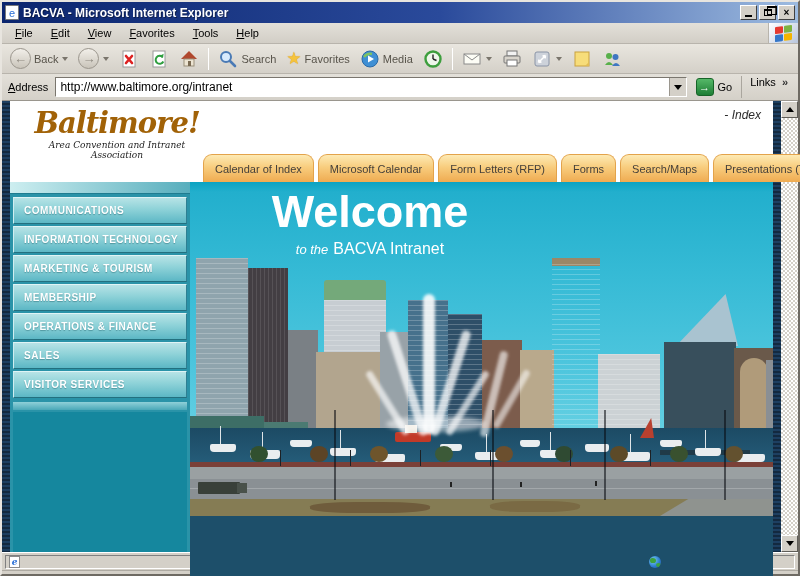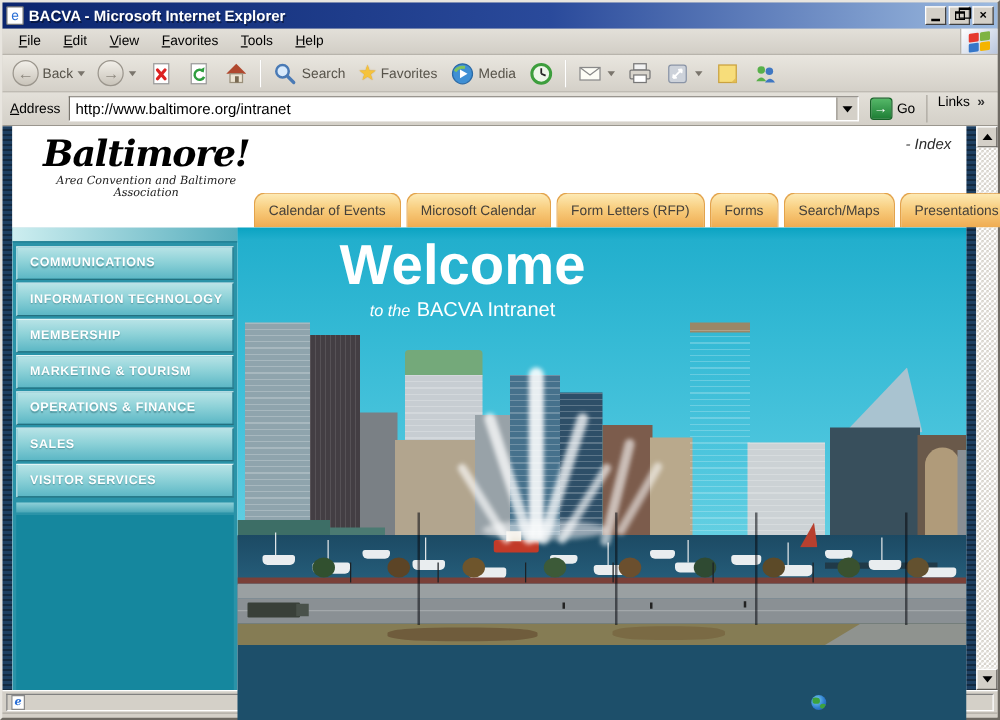--- a/index.html
+++ b/index.html
@@ -67,21 +67,21 @@
   .chev { color:#333; font-weight:bold; }
 
   
   .content { flex:0 0 451px; height:451px; display:flex; background:#fff; }
   .navy { width:8px; flex:0 0 8px; background:repeating-linear-gradient(180deg,#1d3f61 0 2px,#13293f 2px 4px); }
   .main { width:763px; flex:0 0 763px; display:flex; flex-direction:column; background:#fff; }
 
   .page-header { height:81px; flex:0 0 81px; position:relative; background:#fff; }
   .logo { position:absolute; left:22px; top:6px; width:170px; text-align:center; }
   .logo-script { font-family:"DejaVu Serif", serif; font-style:italic; font-weight:bold;
-    font-size:29px; letter-spacing:-1px; color:#000000; line-height:32px; }
+    font-size:29px; letter-spacing:-1px; color:#a16207; line-height:32px; }
   .logo-tag { font-family:"DejaVu Serif", serif; font-style:italic; font-size:9px; color:#1c1c1c; margin-top:1px; }
   .index-link { position:absolute; right:12px; top:7px; font-style:italic; font-size:12px; color:#2b2b2b; }
 
   .tabs { position:absolute; left:193px; bottom:0; display:flex; gap:4px; align-items:flex-end; }
   .tab { height:28px; padding:8px 11px 5px; border-radius:9px 9px 0 0; white-space:nowrap;
     background:linear-gradient(180deg,#fdeab4 0%,#f8cd7e 45%,#efab51 100%);
     border:1px solid #e3a34b; border-bottom:none; color:#45403a; font-size:11px; }
 
   .main-row { height:370px; flex:0 0 370px; display:flex; }
 
@@ -290,41 +290,41 @@
     </span>
   </div>
 
   <div class="content">
     <div class="navy"></div>
 
     <div class="main">
       <div class="page-header">
         <div class="logo">
           <div class="logo-script">Baltimore!</div>
-          <div class="logo-tag">Area Convention and Baltimore Association</div>
+          <div class="logo-tag">Area Convention and Intranet Association</div>
         </div>
         <span class="index-link">- Index</span>
         <div class="tabs">
-          <span class="tab">Calendar of Events</span>
+          <span class="tab">Calendar of Index</span>
           <span class="tab">Microsoft Calendar</span>
           <span class="tab">Form Letters (RFP)</span>
           <span class="tab">Forms</span>
           <span class="tab">Search/Maps</span>
           <span class="tab">Presentations (Templates)</span>
         </div>
       </div>
 
       <div class="main-row">
         <div class="sidebar">
           <div class="side-top"></div>
           <div class="side-list">
             <div class="side-btn">COMMUNICATIONS</div>
             <div class="side-btn">INFORMATION TECHNOLOGY</div>
+            <div class="side-btn">MARKETING &amp; TOURISM</div>
             <div class="side-btn">MEMBERSHIP</div>
-            <div class="side-btn">MARKETING &amp; TOURISM</div>
             <div class="side-btn">OPERATIONS &amp; FINANCE</div>
             <div class="side-btn">SALES</div>
             <div class="side-btn">VISITOR SERVICES</div>
           </div>
           <div class="side-strip"></div>
           <div class="side-fill"></div>
         </div>
 
         <div class="photo-col">
           <div class="photo" id="photo">

